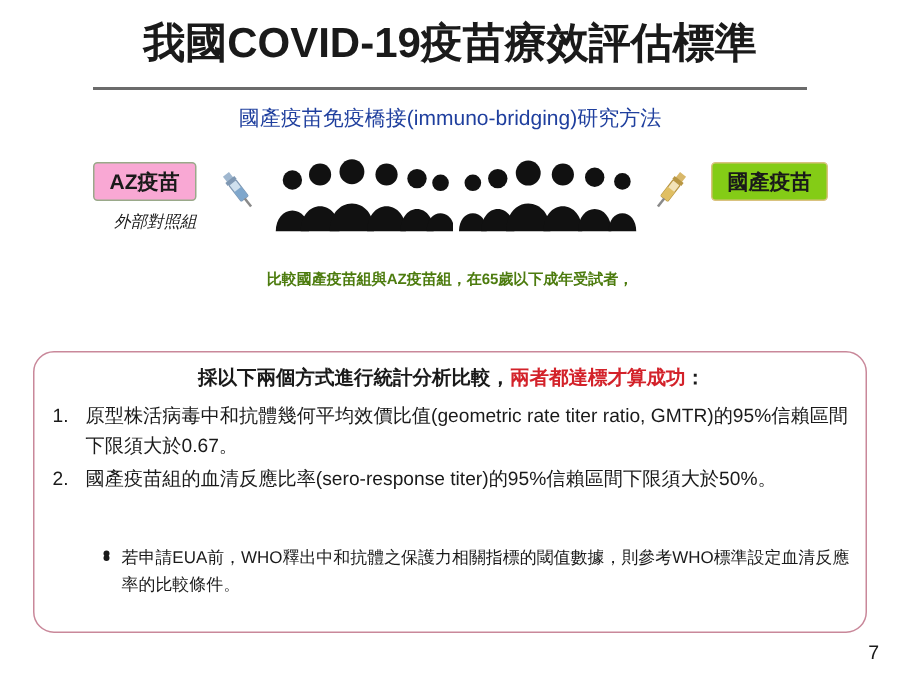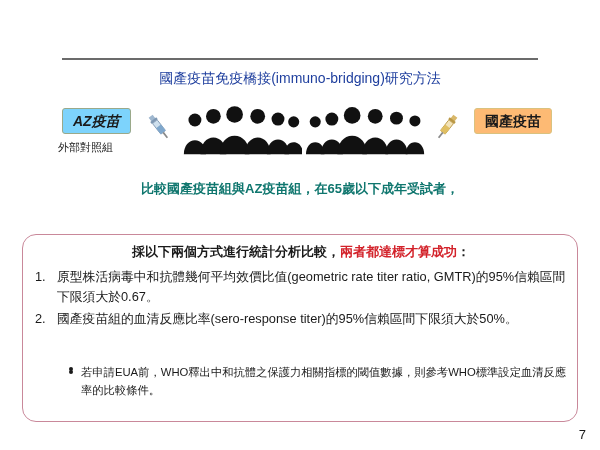--- a/index.html
+++ b/index.html
@@ -73,36 +73,36 @@
     font-weight: bold;
     color: #1a1a1a;
     padding: 3px 10px;
     box-sizing: border-box;
     text-align: center;
     line-height: 1.3;
   }
   .tag-az {
     left: 62px;
     top: 8px;
-    background: #7dd3fc;
+    background: #f9a8d4;
     border-color: #9aa98a;
-    font-style: italic;
   }
   .tag-dom {
     right: 48px;
     top: 8px;
-    background: #fdba74;
+    background: #84cc16;
     border-color: #d9c27f;
   }
   .tag-note {
     position: absolute;
-    left: 58px;
+    left: 76px;
     top: 40px;
     font-size: 11px;
     color: #1a1a1a;
+    font-style: italic;
   }
   .syringe {
     position: absolute;
     top: 10px;
     width: 34px;
     height: 34px;
   }
   .syringe-left { left: 142px; }
   .syringe-right { left: 430px; }
 
@@ -115,22 +115,22 @@
   .crowd-left { left: 182px; }
   .crowd-right { left: 306px; }
 
   
   .para {
     position: absolute;
     top: 178px;
     left: 0;
     width: 600px;
     text-align: center;
-    font-size: 13px;
-    color: #0f766e;
+    font-size: 10px;
+    color: #4d7c0f;
     line-height: 1.75;
     font-weight: bold;
   }
 
   
   .box {
     position: absolute;
     left: 22px;
     top: 234px;
     width: 556px;
@@ -211,20 +211,23 @@
     bottom: 8px;
     font-size: 13px;
     color: #1a1a1a;
   }
 </style>
 </head>
 <body>
 
 <div class="slide">
 
+  <div class="title-wrap">
+    <div class="title">我國COVID-19疫苗療效評估標準</div>
+  </div>
   <div class="title-rule"></div>
 
   <div class="subtitle">國產疫苗免疫橋接(immuno-bridging)研究方法</div>
 
   <div class="people-row">
 
     <div class="tagbox tag-az">AZ疫苗</div>
     <div class="tag-note">外部對照組</div>
 
     <svg class="syringe syringe-left" viewBox="0 0 40 40">

